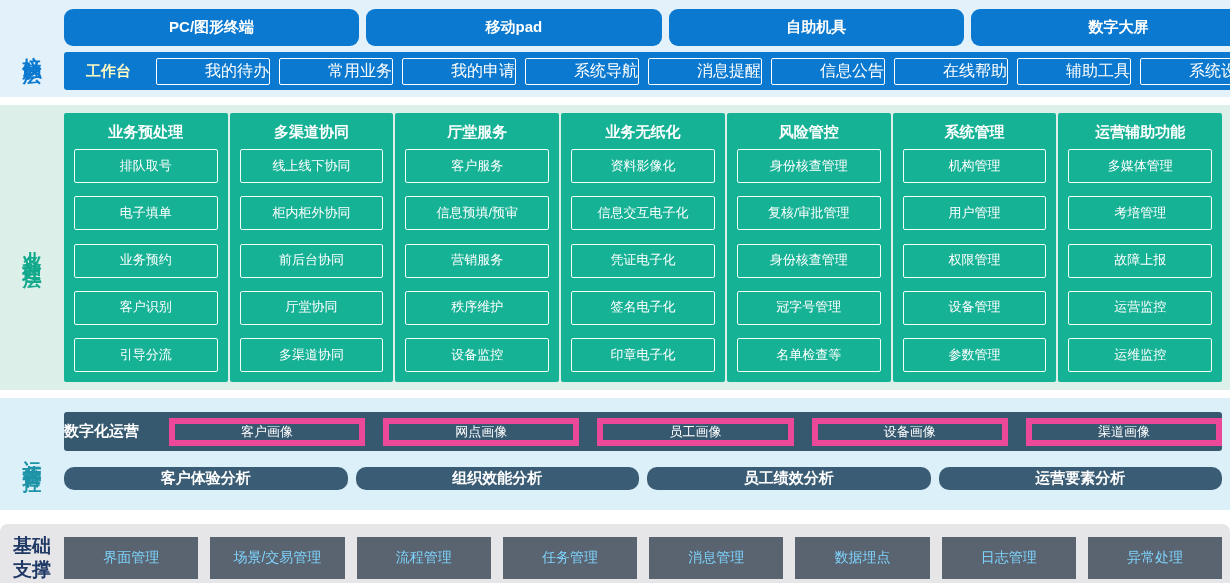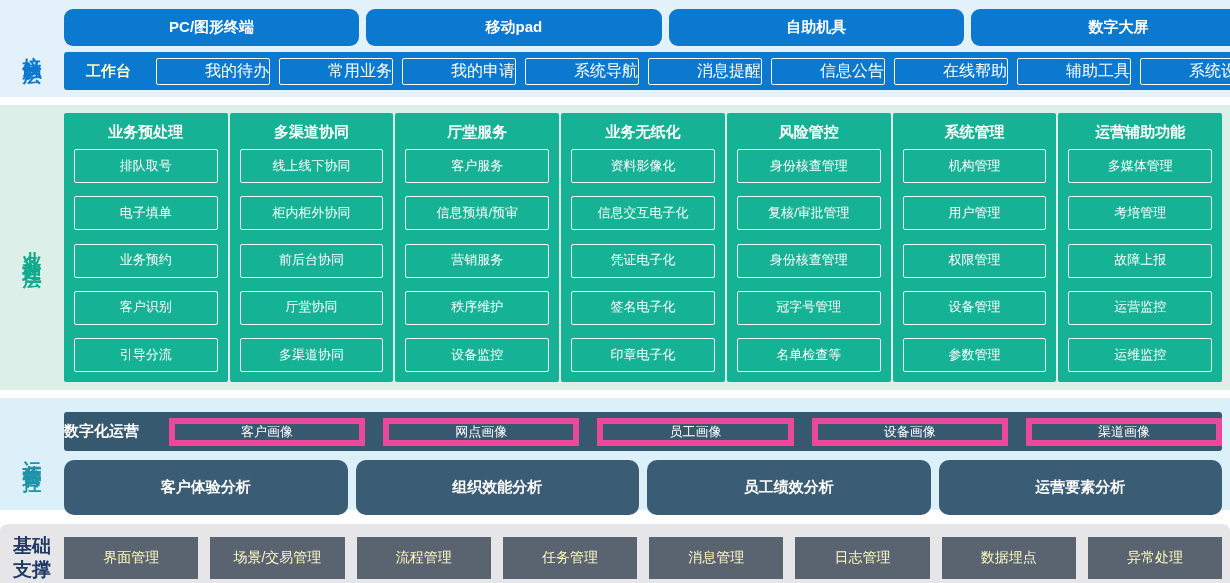--- a/index.html
+++ b/index.html
@@ -35,30 +35,30 @@
              display:flex; align-items:center; justify-content:center; text-align:center;
              line-height:1.12; padding:0 3px; }
 
   
   .sec-ops { height:112px; background:#dcf0fa; margin-top:8px; }
   .ops-bar { margin-top:14px; height:39px; background:#36596f; border-radius:3px;
              display:flex; align-items:center; padding:0 0; gap:18px; }
   .ops-bar-label { color:#fff; font-weight:bold; font-size:15px; margin-right:12px; white-space:nowrap; }
   .ops-bar-item { flex:1; height:28px; border:6px solid #ec4899; color:#fff; font-size:13px;
                   display:flex; align-items:center; justify-content:center; }
-  .ops-analysis { margin-top:9px; display:flex; gap:8px; height:55px; }
+  .ops-analysis { margin-top:16px; display:flex; gap:8px; height:23px; }
   .ops-analysis-box { flex:1; background:#3a5c74; border-radius:10px; color:#fff; font-weight:bold;
                       font-size:15px; display:flex; align-items:center; justify-content:center; }
 
   
   .sec-base { height:68px; background:#e6e6e8; margin-top:14px; align-items:center;border-radius:8px; }
   .base-label { font-weight:bold; font-size:19px; color:#1f3864; width:42px; text-align:center;
                 word-break:break-all; line-height:1.25; }
   .base-row { display:flex; gap:12px; height:42px; }
-  .base-box { flex:1; background:#5a6370; color:#fef9c3; font-size:14px;
+  .base-box { flex:1; background:#5a6370; color:#7dd3fc; font-size:14px;
               display:flex; align-items:center; justify-content:center; white-space:nowrap; }
 
   .c-blue  { color:#0b79cf; }
   .c-green { color:#13a98d; }
   .c-teal  { color:#1e93a8; }
 </style>
 </head>
 <body>
 
 <div class="section sec-contact">
@@ -202,18 +202,18 @@
   <div class="label-col">
     <div class="base-label">基础支撑</div>
   </div>
   <div class="content-col">
     <div class="base-row">
       <div class="base-box">界面管理</div>
       <div class="base-box">场景/交易管理</div>
       <div class="base-box">流程管理</div>
       <div class="base-box">任务管理</div>
       <div class="base-box">消息管理</div>
+      <div class="base-box">数据埋点</div>
       <div class="base-box">日志管理</div>
-      <div class="base-box">数据埋点</div>
       <div class="base-box">异常处理</div>
     </div>
   </div>
 </div>
 
 </body></html>

